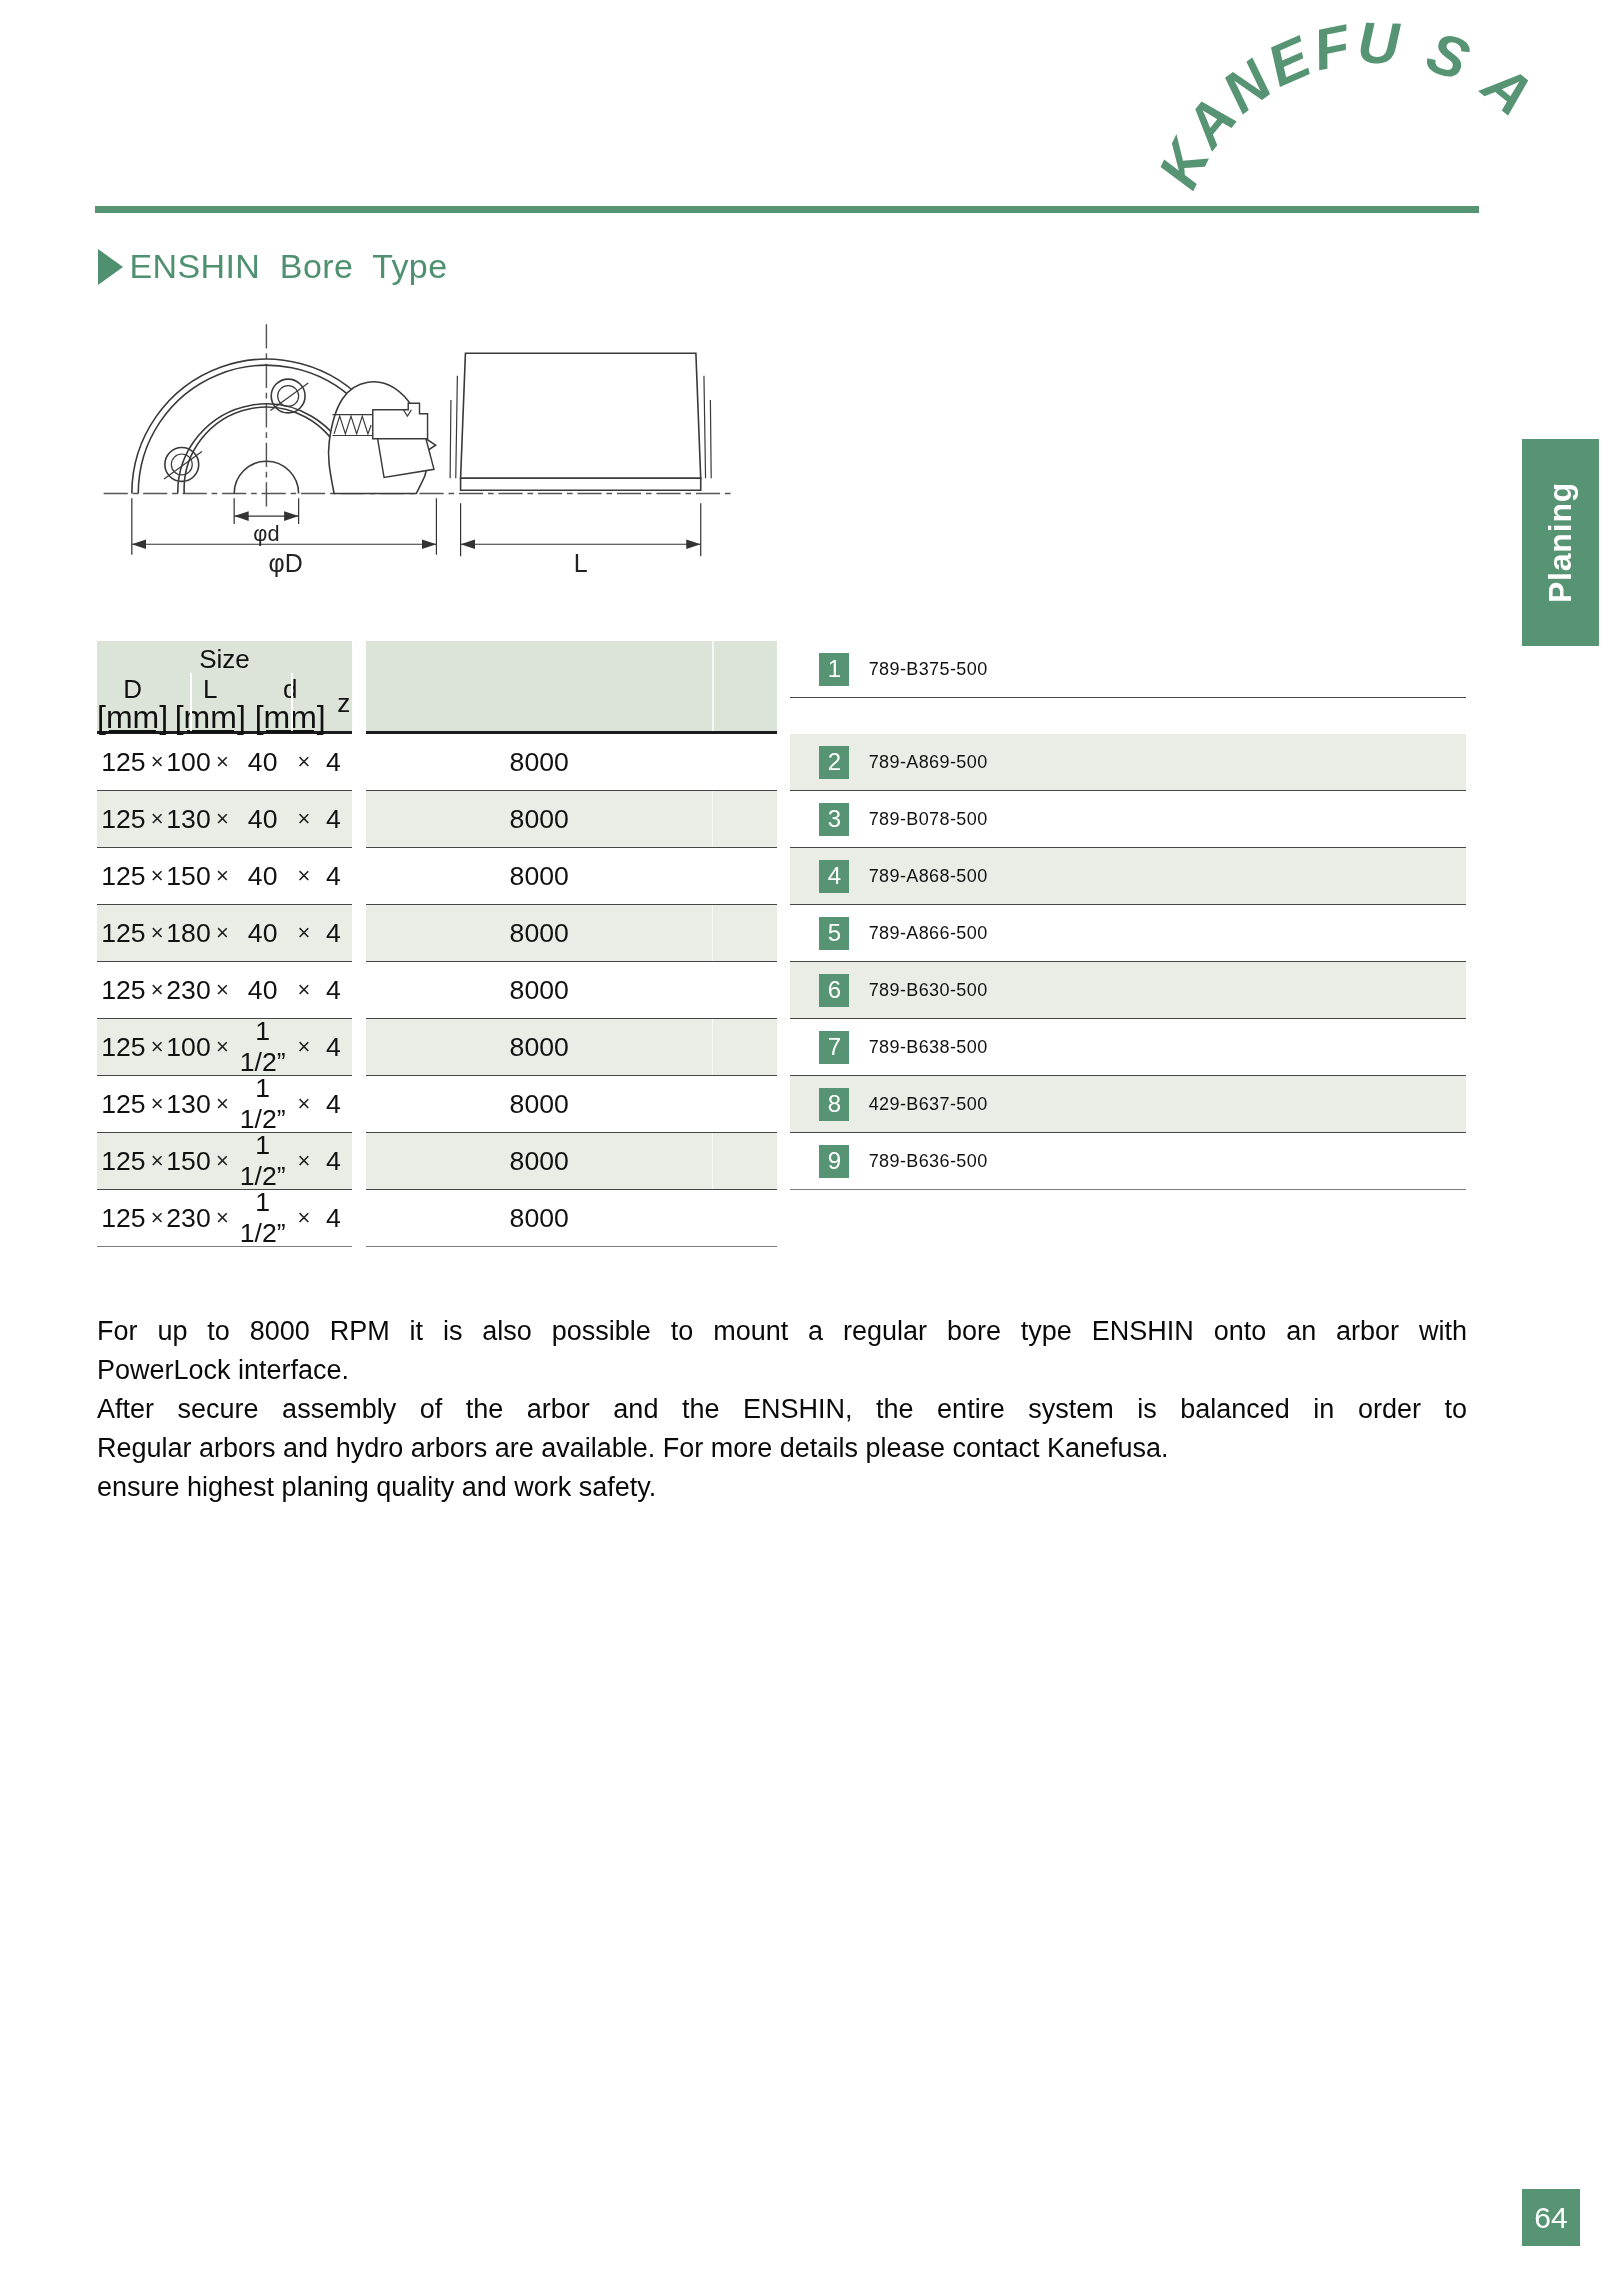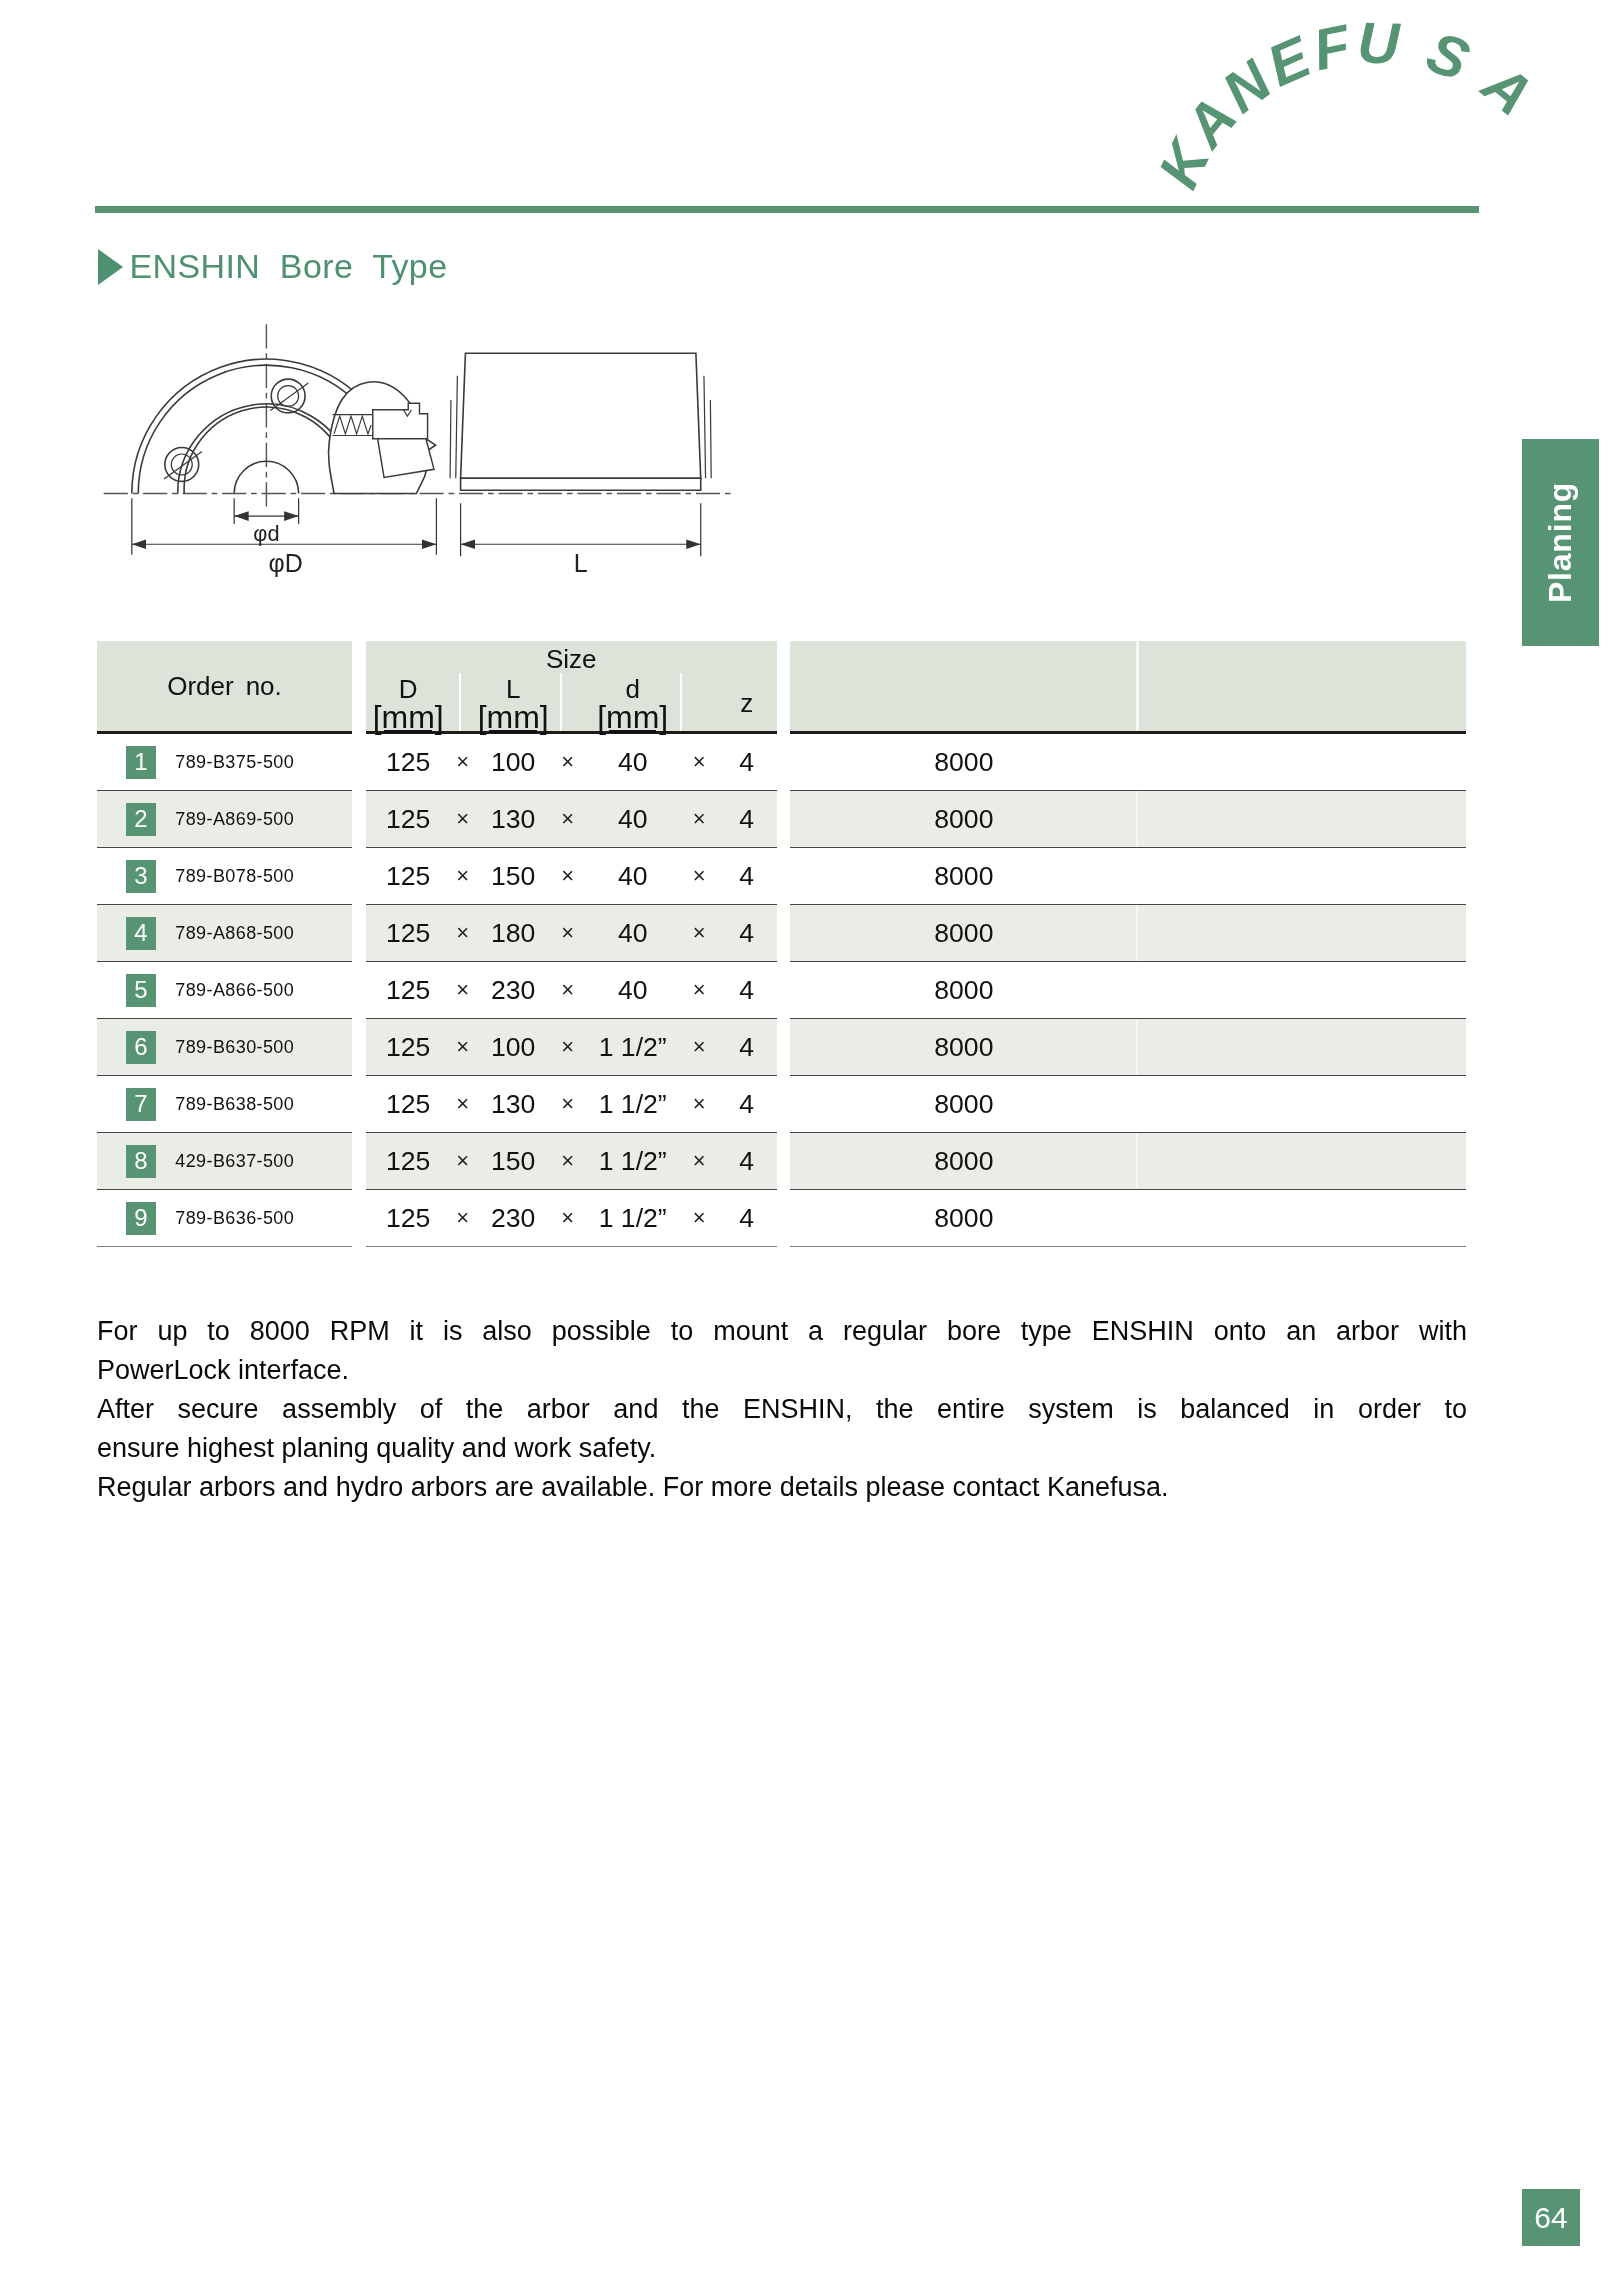--- a/index.html
+++ b/index.html
@@ -121,23 +121,20 @@
     </g>
     <g fill="#222" font-family="Liberation Sans, sans-serif" text-anchor="middle">
       <text x="210" y="283" font-size="27">φd</text>
       <text x="234" y="322" font-size="31">φD</text>
       <text x="600" y="322" font-size="31">L</text>
     </g>
   </svg>
 
   <div class="ktable">
 
-    <div class="hcell c-order">
-      <span>Order no.</span>
-    </div>
     <div class="hcell c-size">
       <div class="size-title">Size</div>
       <div class="size-sub">
         <div class="sc sc-D">
             <div class="sl">D</div>
             <div class="su">[mm]</div>
           </div>
         <div class="sc sc-x"></div>
         <div class="sc sc-L">
             <div class="sl">L</div>
@@ -312,22 +309,22 @@
       </div>
     <div class="cell c-nmax lastrow">
         <div class="nmax-inner">8000</div>
       </div>
   </div>
 
   <div class="bodytext">
     <div class="jline">For up to 8000 RPM it is also possible to mount a regular bore type ENSHIN onto an arbor with</div>
     <div>PowerLock interface.</div>
     <div class="jline">After secure assembly of the arbor and the ENSHIN, the entire system is balanced in order to</div>
+    <div>Regular arbors and hydro arbors are available. For more details please contact Kanefusa.</div>
     <div>ensure highest planing quality and work safety.</div>
-    <div>Regular arbors and hydro arbors are available. For more details please contact Kanefusa.</div>
   </div>
 
   <div class="side-tab">
     <span>Planing</span>
   </div>
 
   <div class="page-num">64</div>
 
 </div>
 

